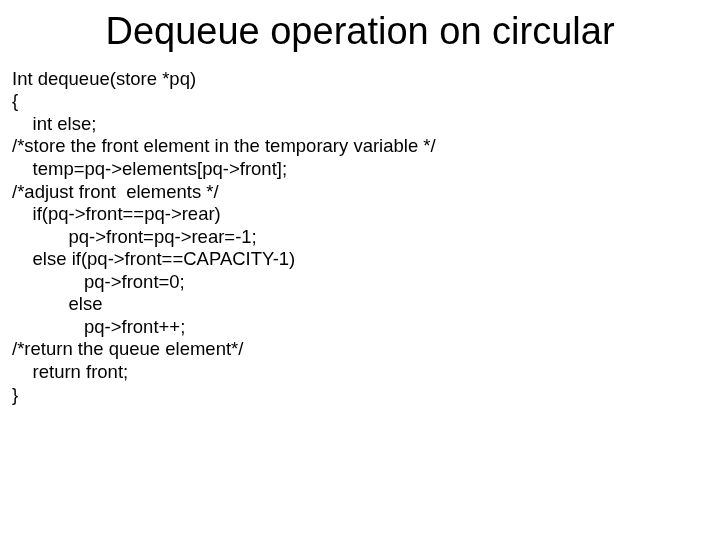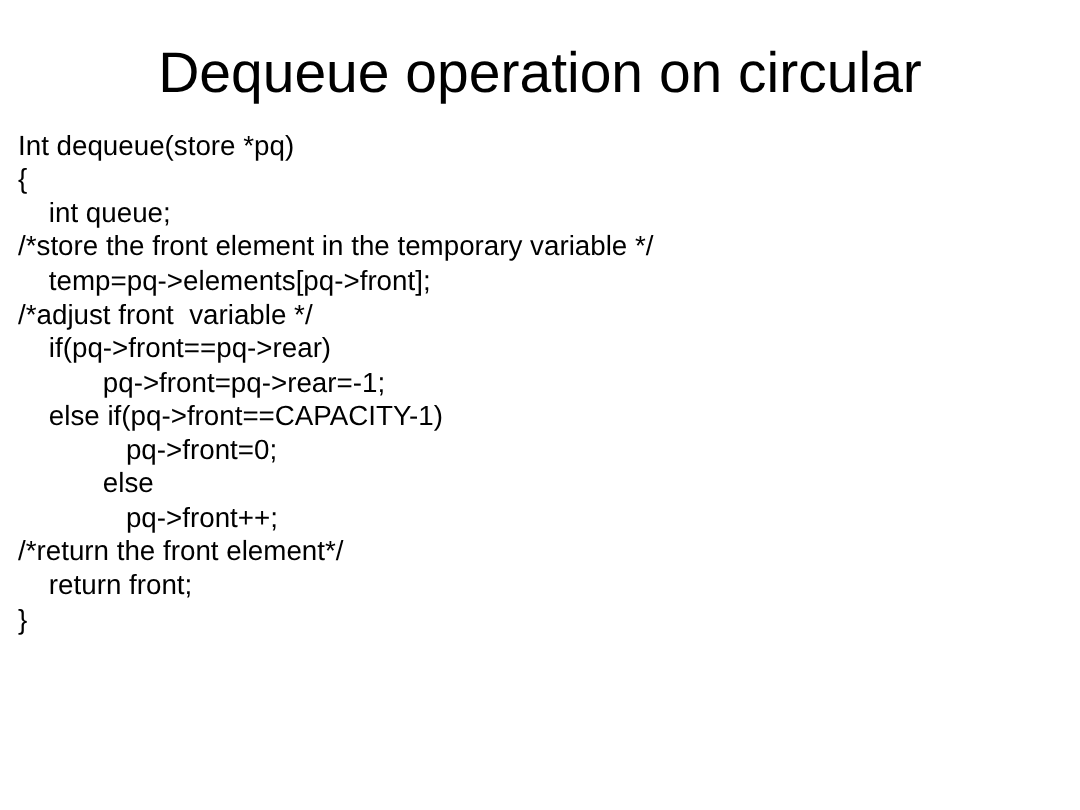--- a/index.html
+++ b/index.html
@@ -15,21 +15,21 @@
   .slide {
     width: 720px;
     height: 540px;
     position: relative;
     box-sizing: border-box;
   }
   .title {
     font-size: 38px;
     font-weight: 400;
     text-align: center;
-    padding-top: 28px;
+    padding-top: 10px;
     line-height: 1.15;
     letter-spacing: 0px;
   }
   .code-block {
     font-size: 18.5px;
     line-height: 1.22;
     padding-left: 12px;
     padding-top: 14px;
     white-space: pre;
     font-family: Arial, Helvetica, sans-serif;
@@ -37,26 +37,26 @@
 </style>
 </head>
 <body>
 
 <div class="slide">
   <div class="title">
     <span>Dequeue operation on circular</span><br>
   </div>
   <div class="code-block"><span>Int dequeue(store *pq)</span>
 <span>{</span>
-<span>    int queue;</span>
+<span>    int else;</span>
 <span>/*store the front element in the temporary variable */</span>
 <span>    temp=pq-&gt;elements[pq-&gt;front];</span>
-<span>/*adjust front  variable */</span>
+<span>/*adjust front  elements */</span>
 <span>    if(pq-&gt;front==pq-&gt;rear)</span>
 <span>           pq-&gt;front=pq-&gt;rear=-1;</span>
 <span>    else if(pq-&gt;front==CAPACITY-1)</span>
 <span>              pq-&gt;front=0;</span>
 <span>           else</span>
 <span>              pq-&gt;front++;</span>
-<span>/*return the front element*/</span>
+<span>/*return the queue element*/</span>
 <span>    return front;</span>
 <span>}</span></div>
 </div>
 
 </body></html>

